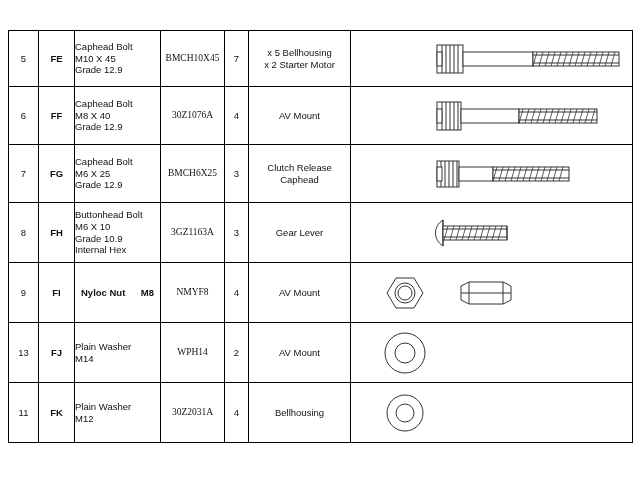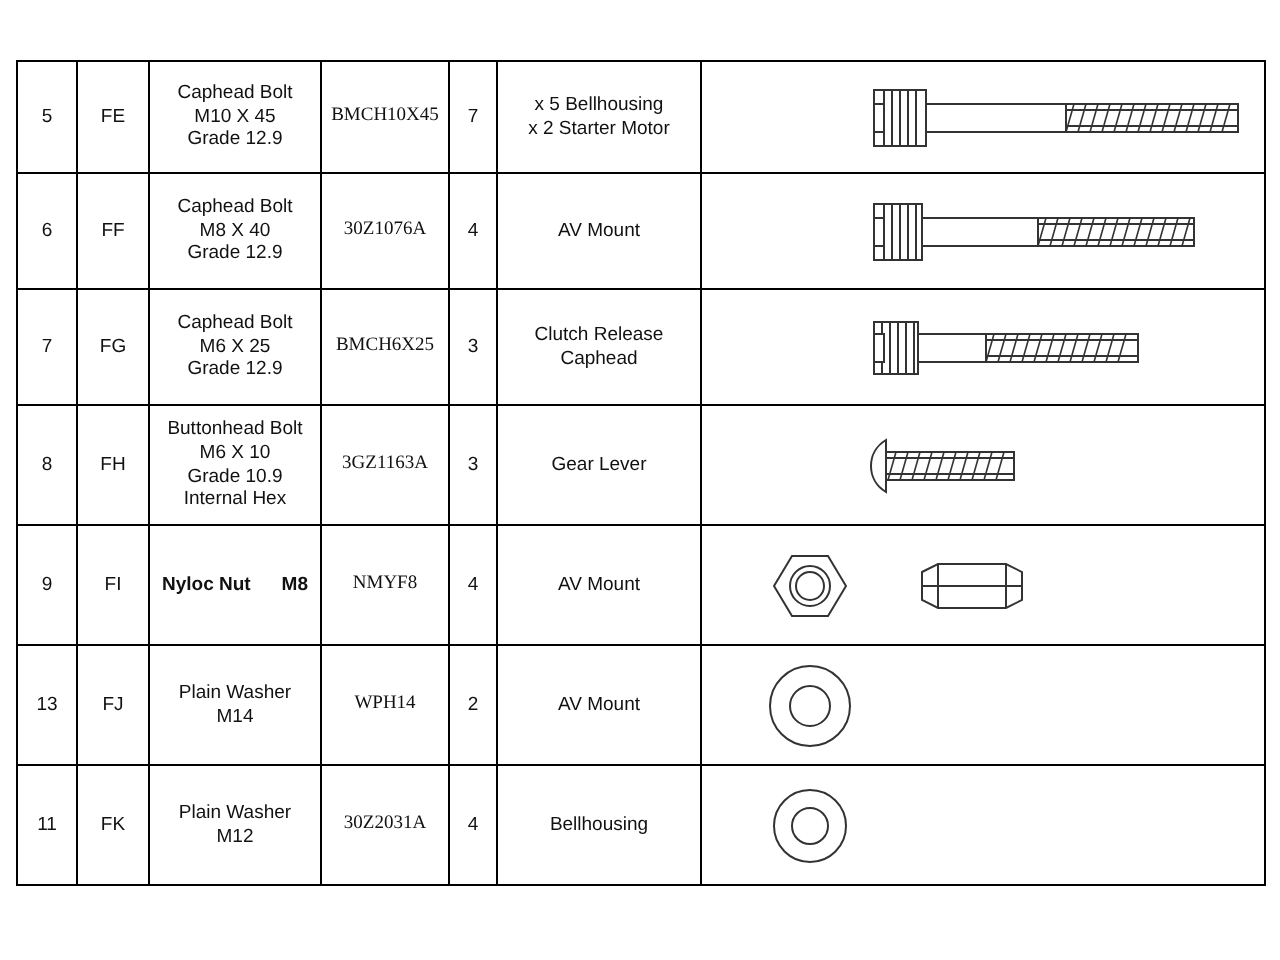--- a/index.html
+++ b/index.html
@@ -45,25 +45,24 @@
   col.c-use   { width: 102px; }
   col.c-img   { width: 282px; }
 
   td.shade {
     background: #d6d6d6;
   }
   td.cell-no, td.cell-ref, td.cell-part, td.cell-qty {
     text-align: center;
   }
   td.cell-no { font-size: 10.5px; }
-  td.cell-ref { font-size: 10.5px; }
+  td.cell-ref { font-size: 10.5px; font-weight: bold; }
   td.cell-qty { font-size: 10.5px; }
   td.cell-part { font-size: 9.5px; font-family: Liberation Serif, serif; }
   td.cell-desc {
-    text-align: center;
     padding: 3px 4px;
   }
   td.cell-use {
     text-align: center;
     font-size: 10px;
     padding: 3px 4px;
   }
   td.cell-img {
     background: #ffffff;
     padding: 0;

